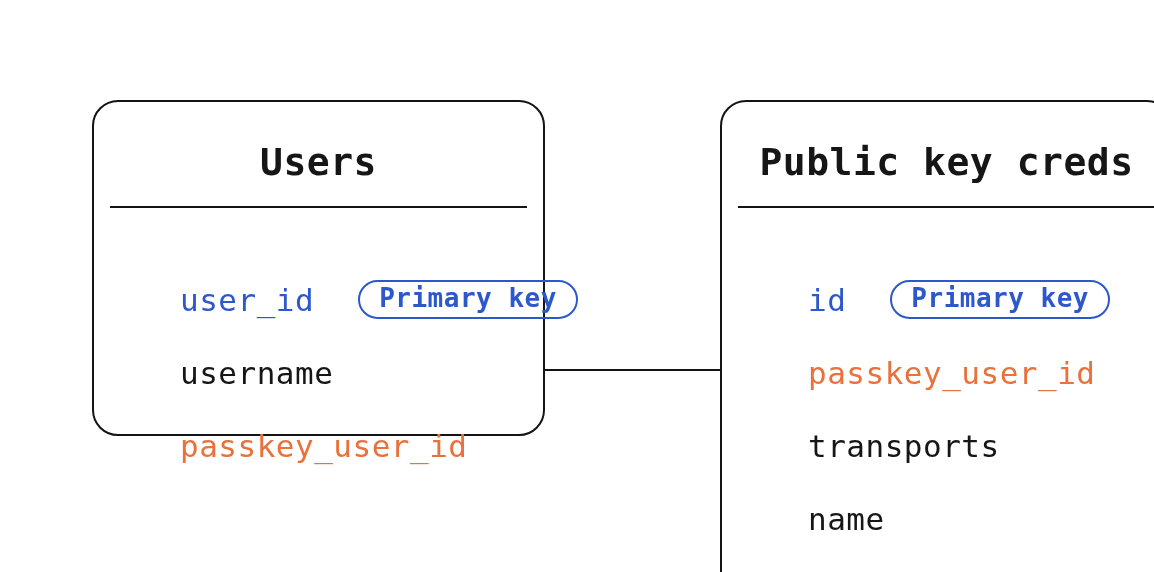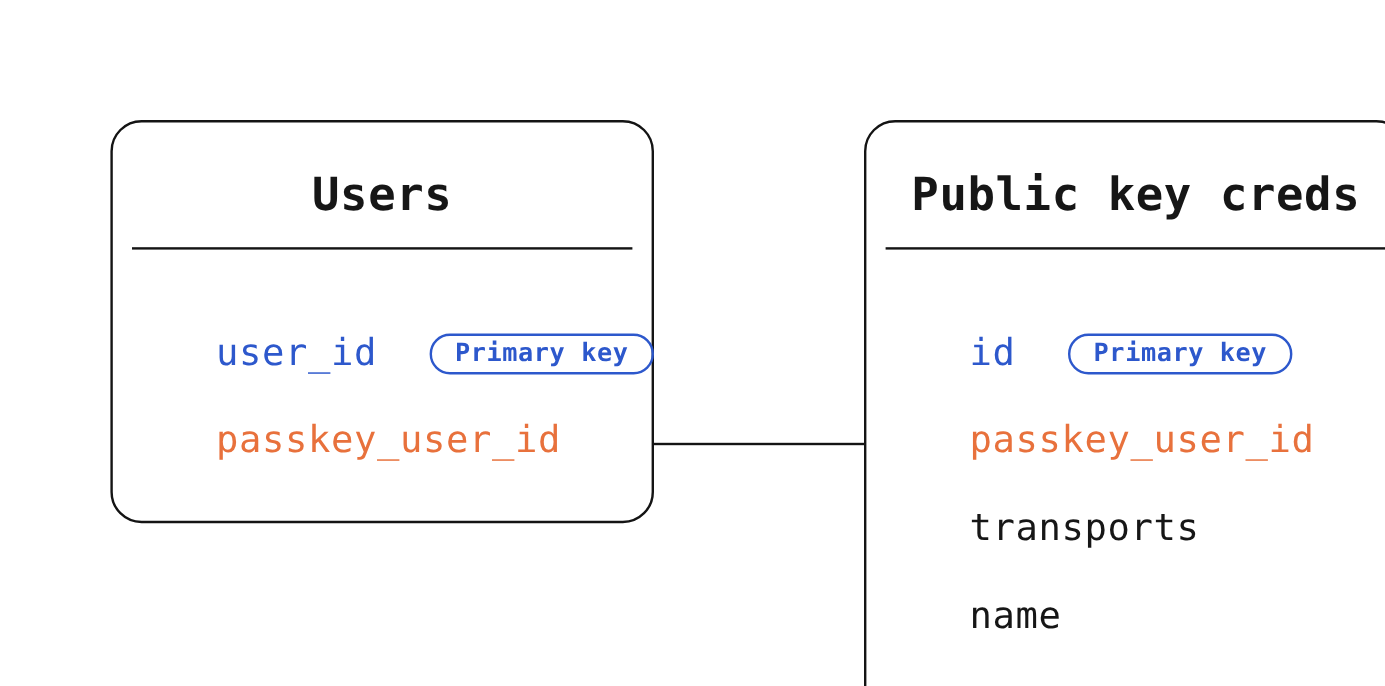--- a/index.html
+++ b/index.html
@@ -43,34 +43,34 @@
     letter-spacing: 0.5px;
     color: var(--text);
     white-space: nowrap;
   }
   .entity-fields {
     padding: 31px 14px 0 38px;
   }
   .field-row {
     height: 57px;
     display: flex;
-    align-items: flex-end;
+    align-items: center;
     font-size: 31px;
     letter-spacing: 0.5px;
     color: var(--text);
     white-space: nowrap;
   }
   .field-name.pk { color: var(--primary-key); }
   .field-name.fk { color: var(--foreign-key); }
   .badge {
     margin-left: 28px;
     border: 2px solid var(--primary-key);
     border-radius: 999px;
     color: var(--primary-key);
-    font-size: 21px;
+    font-size: 26px;
     font-weight: 700;
     letter-spacing: 0.5px;
     padding: 2px 19px 4px 19px;
     line-height: 1.15;
     display: inline-block;
   }
   .connector {
     position: absolute;
     left: 479px;
     top: 305px;
@@ -87,20 +87,23 @@
   <div class="connector"></div>
 
   <section class="entity entity-users">
     <header class="entity-header">Users</header>
     <div class="entity-fields">
       <div class="field-row">
         <span class="field-name pk">user_id</span>
         <span class="badge">Primary key</span>
       </div>
       <div class="field-row">
+        <span class="field-name">username</span>
+      </div>
+      <div class="field-row">
         <span class="field-name fk">passkey_user_id</span>
       </div>
     </div>
   </section>
 
   <section class="entity entity-creds">
     <header class="entity-header">Public key creds</header>
     <div class="entity-fields">
       <div class="field-row">
         <span class="field-name pk">id</span>

